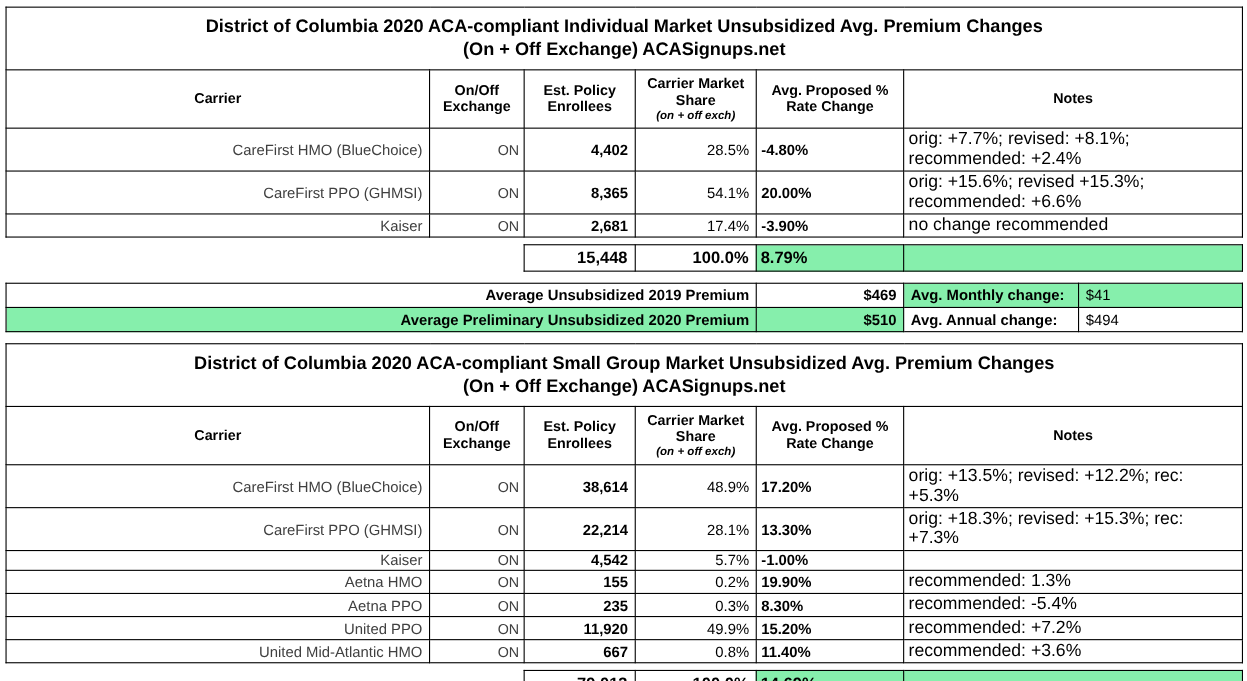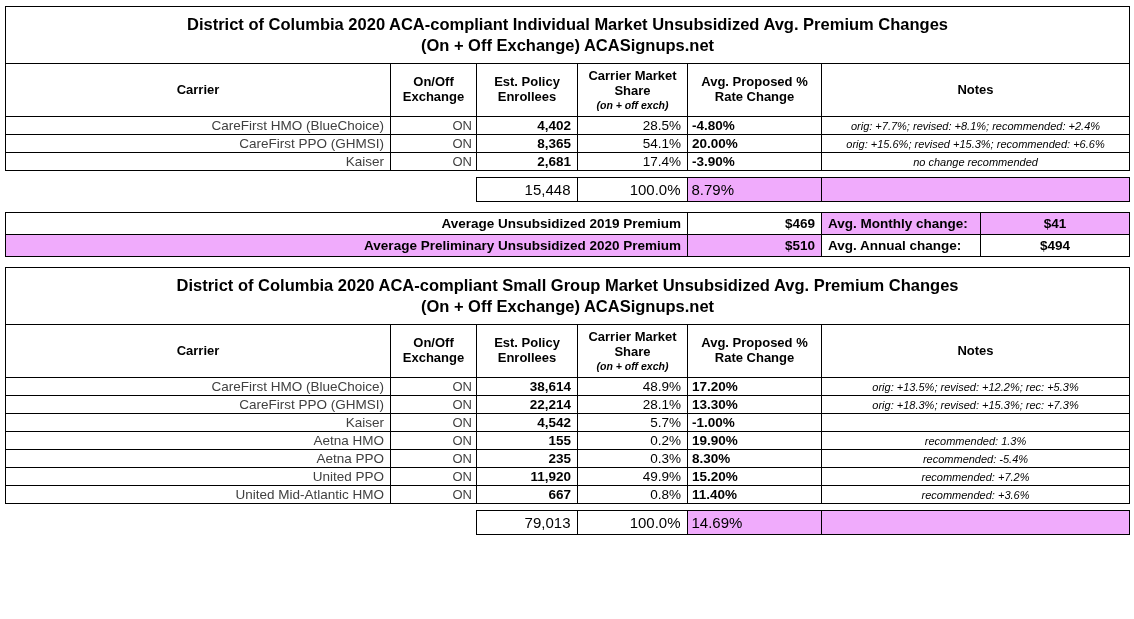--- a/index.html
+++ b/index.html
@@ -76,52 +76,50 @@
     font-size: 13.5px;
     padding-right: 6px;
   }
   .rate {
     text-align: left;
     font-weight: bold;
     font-size: 13.5px;
     padding-right: 6px;
   }
   .notes {
-    text-align: center;
-    font-style: italic;
-    font-size: 11px;
+    font-size: 16px;
   }
   .totals .enroll, .totals .share, .totals .rate {
-    font-weight: normal;
+    font-weight: bold;
     font-size: 15px;
     padding: 3px 6px 3px 4px;
   }
-  .yellow { background: #f0abfc; }
+  .yellow { background: #86efac; }
   .summary td {
     font-size: 13.5px;
     padding: 3px 6px;
   }
   .sum-label {
     text-align: right;
     font-weight: bold;
     font-size: 13.5px;
   }
   .sum-val {
     text-align: right;
     font-weight: bold;
     font-size: 15px;
   }
   .sum-label2 {
     text-align: left;
     font-weight: bold;
     font-size: 12.5px;
   }
   .sum-val2 {
-    text-align: center;
-    font-weight: bold;
+    text-align: left;
+    font-weight: normal;
     font-size: 15px;
   }
   .gap { height: 10px; }
   .gap-sm { height: 6px; }
 </style>
 </head>
 <body>
 
 <div class="sheet">
 

